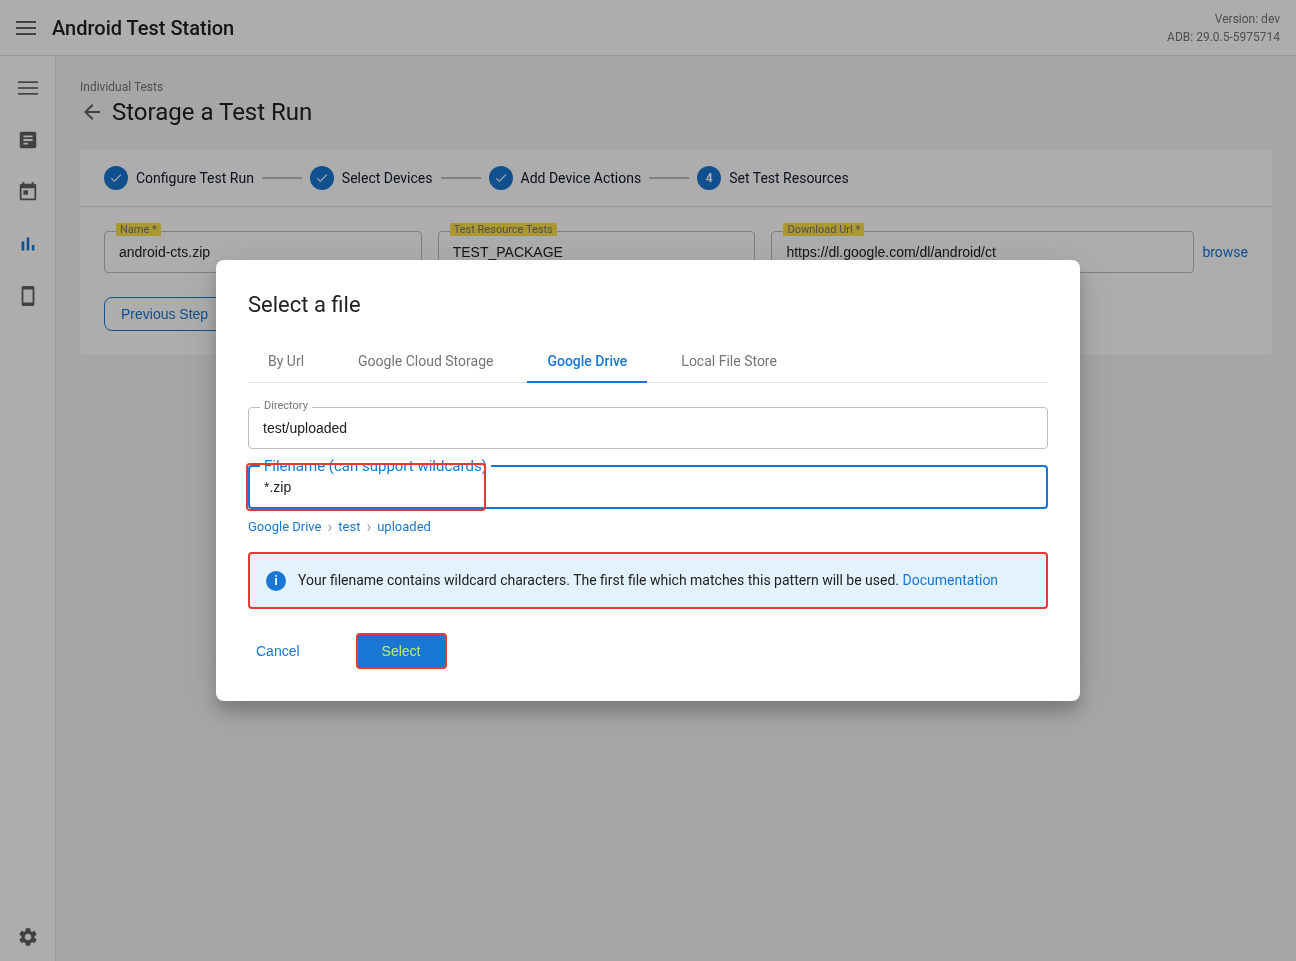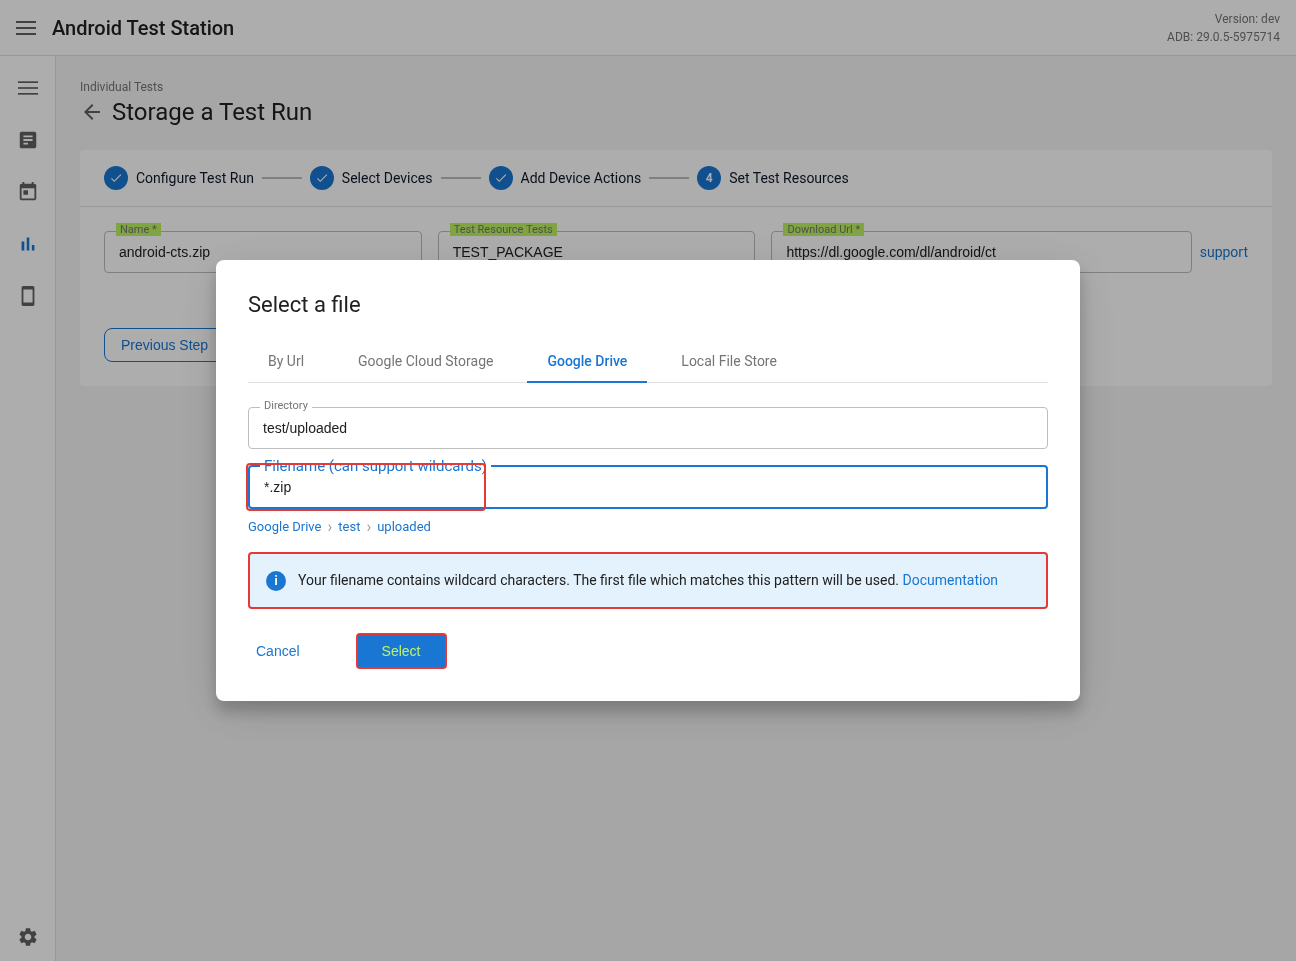--- a/index.html
+++ b/index.html
@@ -62,34 +62,34 @@
 
     
     .form-area {
       background: #fff; padding: 24px; border-radius: 0 0 4px 4px;
       margin-bottom: 16px;
     }
     .form-row { display: flex; gap: 16px; margin-bottom: 24px; }
     .form-field { flex: 1; position: relative; }
     .form-field label {
       position: absolute; top: -8px; left: 12px; font-size: 11px; color: #757575;
-      background: #bef264; padding: 0 4px;
+      background: #fde047; padding: 0 4px;
     }
     .form-field input {
       width: 100%; border: 1px solid #bdbdbd; border-radius: 4px;
       padding: 12px 14px; font-size: 14px; color: #212121; outline: none;
       background: #fff;
     }
     .browse-btn { color: #1976d2; cursor: pointer; white-space: nowrap; align-self: center; font-size: 14px; }
 
     
     .buttons-row { display: flex; align-items: center; gap: 8px; margin-top: 8px; }
     .btn-outline {
       border: 1px solid #1976d2; background: #fff; color: #1976d2;
-      padding: 8px 16px; border-radius: 8px; cursor: pointer; font-size: 14px; font-weight: 500; margin-top: 31px;
+      padding: 8px 16px; border-radius: 8px; cursor: pointer; font-size: 14px; font-weight: 500;
     }
     .btn-primary {
       border: none; background: #1976d2; color: #fff;
       padding: 8px 16px; border-radius: 4px; cursor: pointer; font-size: 14px; font-weight: 500;
     }
     .btn-text {
       border: none; background: none; color: #757575;
       padding: 8px 16px; cursor: pointer; font-size: 14px;
     }
 
@@ -284,21 +284,21 @@
       </div>
       <div class="form-field">
         <label>Test Resource Tests</label>
         <input type="text" value="TEST_PACKAGE" style="">
       </div>
       <div class="form-field" style="flex: 1.5; display: flex; align-items: center; gap: 8px;">
         <div style="flex:1; position:relative;">
           <label>Download Url *</label>
           <input type="text" value="https://dl.google.com/dl/android/ct" style="">
         </div>
-        <span class="browse-btn">support</span>
+        <span class="browse-btn">browse</span>
       </div>
     </div>
 
     <div class="buttons-row">
       <button class="btn-outline">Previous Step</button>
       <button class="btn-primary">Start Test Run</button>
       <button class="btn-text">Cancel</button>
     </div>
   </div>
 </div>

